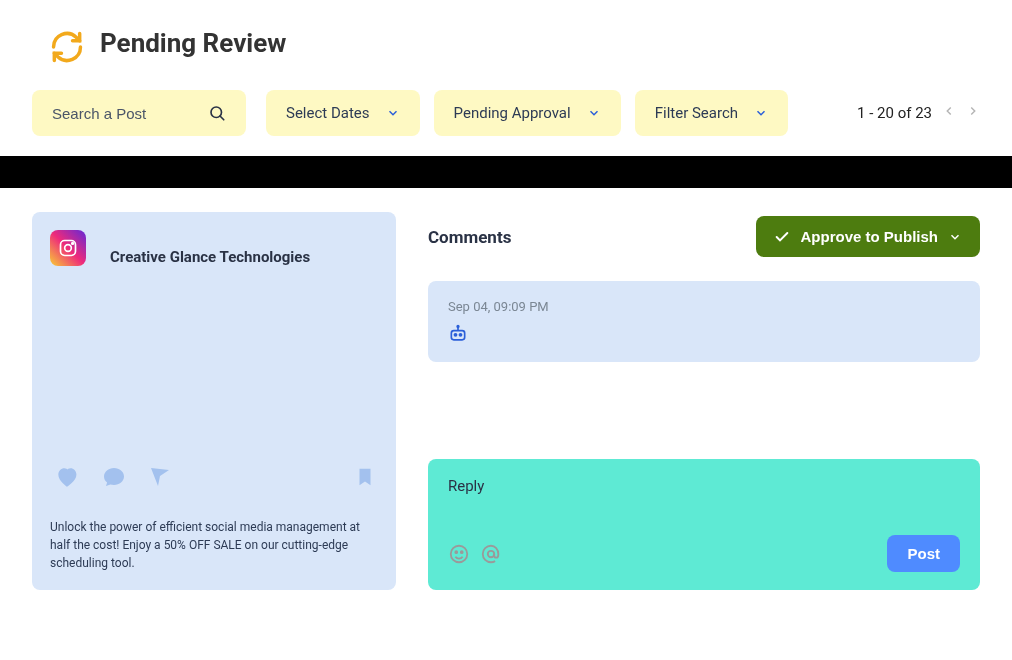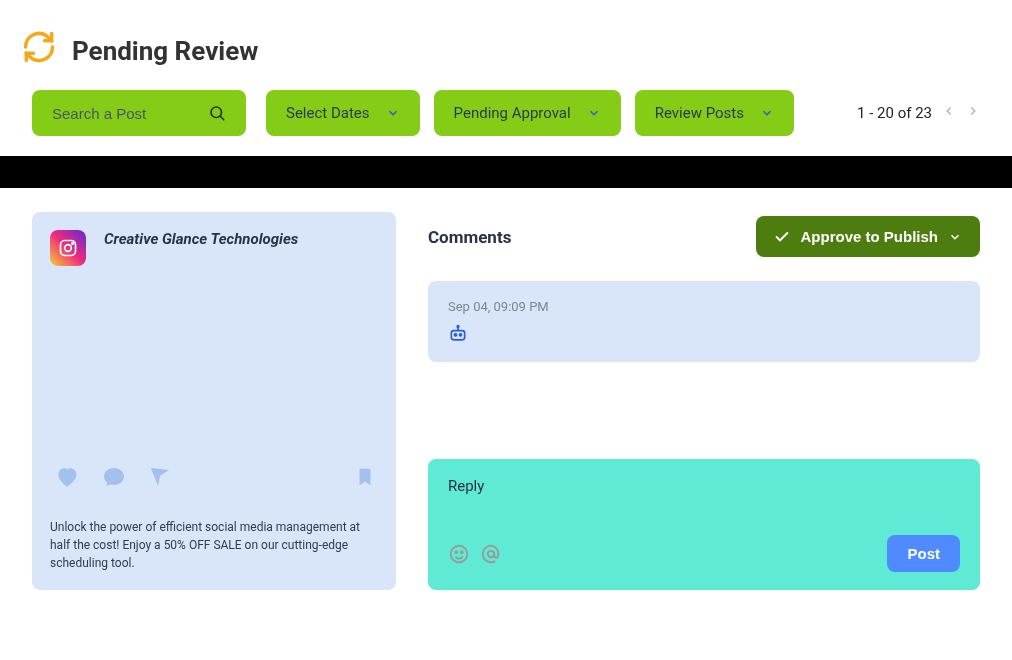--- a/index.html
+++ b/index.html
@@ -5,38 +5,38 @@
     * { margin: 0; padding: 0; box-sizing: border-box; }
     body {
       font-family: -apple-system, BlinkMacSystemFont, 'Segoe UI', Roboto, Arial, sans-serif;
       background: #fff;
       width: 1012px;
       height: 660px;
       overflow: hidden;
       color: #3a3a3a;
     }
     .header {
-      padding: 28px 32px 0 20px;
-      display: flex;
-      align-items: flex-end;
+      padding: 28px 32px 0 48px;
+      display: flex;
+      align-items: flex-start;
       gap: 14px;
     }
     .header-title {
       font-size: 26px;
       font-weight: 700;
       color: #333;
     }
     .refresh-icon svg { display: block; }
     .toolbar {
       padding: 24px 32px 0 32px;
       display: flex;
       align-items: center;
     }
     .pill {
-      background: #84cc16;
+      background: #fef9c3;
       padding: 14px 20px;
       border-radius: 8px;
       display: flex;
       align-items: center;
       justify-content: space-between;
       color: #2d3b55;
       font-size: 15px;
       cursor: pointer;
     }
     .pill-search {
@@ -67,21 +67,21 @@
       padding: 24px 32px;
       display: flex;
       gap: 32px;
     }
     .post-card {
       width: 364px;
       background: #d9e6f9;
       border-radius: 8px;
       padding: 18px;
     }
-    .post-head { display: flex; align-items: flex-start; gap: 18px; font-style: italic; }
+    .post-head { display: flex; align-items: flex-end; gap: 24px; }
     .ig-icon {
       width: 36px;
       height: 36px;
       border-radius: 8px;
       background: linear-gradient(45deg, #f9ce34, #ee2a7b, #6228d7);
       display: flex;
       align-items: center;
       justify-content: center;
     }
     .post-author { font-weight: 700; color: #2a3245; font-size: 15px; }
@@ -199,21 +199,21 @@
   </div>
   <div class="pill pill-select">
     <span>Pending Approval</span>
     <span class="chevron-down-icon">
       <svg width="14" height="14" viewBox="0 0 24 24" fill="none" stroke="#2b5fd9" stroke-width="2.5">
           <polyline points="6 9 12 15 18 9"></polyline>
         </svg>
     </span>
   </div>
   <div class="pill pill-select">
-    <span>Review Posts</span>
+    <span>Filter Search</span>
     <span class="chevron-down-icon">
       <svg width="14" height="14" viewBox="0 0 24 24" fill="none" stroke="#2b5fd9" stroke-width="2.5">
           <polyline points="6 9 12 15 18 9"></polyline>
         </svg>
     </span>
   </div>
   <div class="pagination">
     <span>1 - 20 of 23</span>
     <span class="pager-arrow">
       <svg width="14" height="14" viewBox="0 0 24 24" fill="none" stroke="#b5b5b5" stroke-width="2.5">

